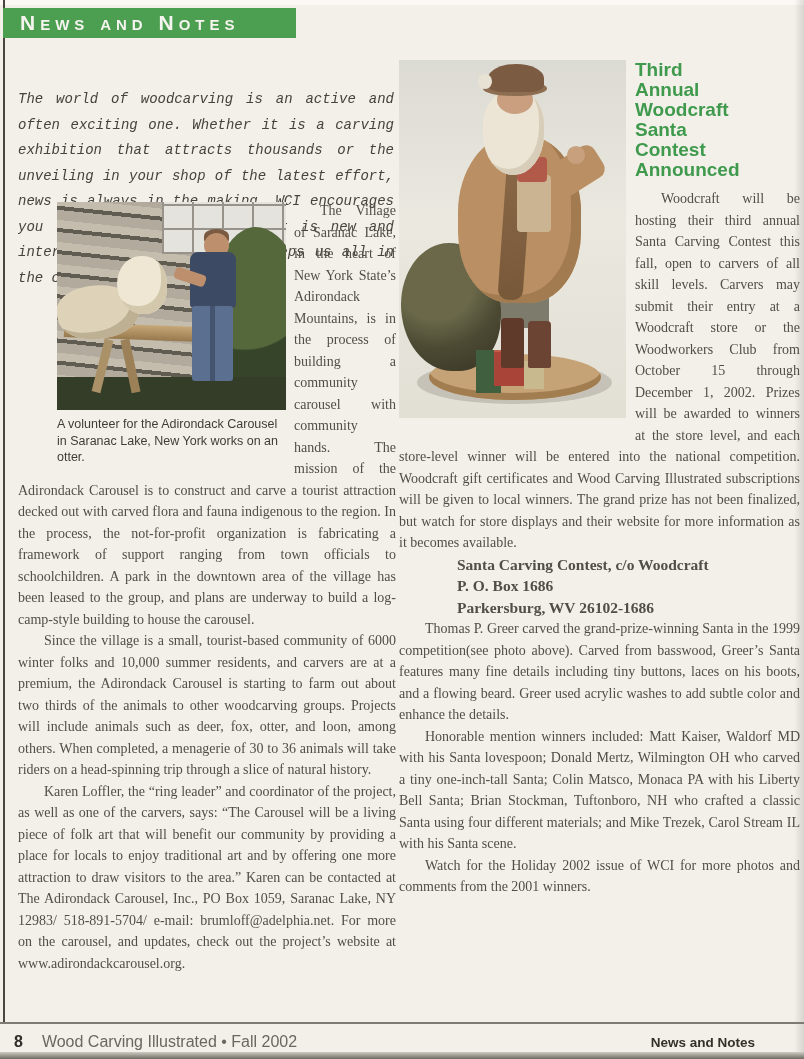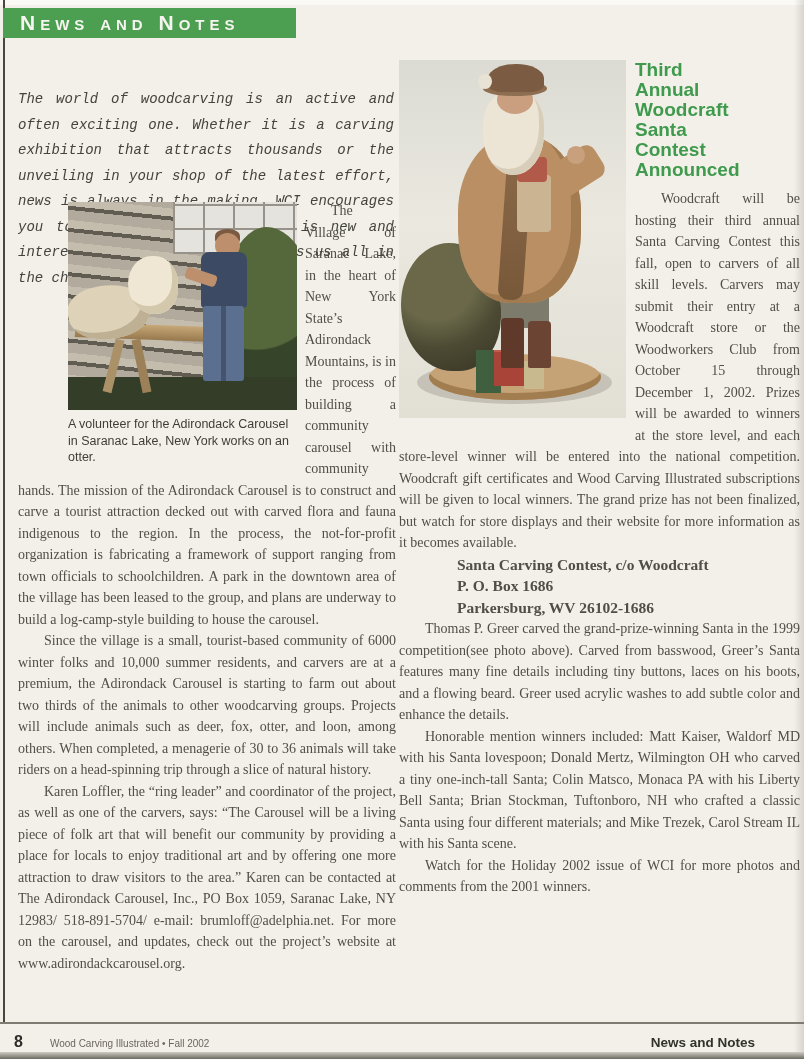--- a/index.html
+++ b/index.html
@@ -34,21 +34,21 @@
     margin:0 0 8px 0;
   }
   .left-col{position:absolute;left:18px;top:200px;width:378px;}
   .right-col{position:absolute;left:399px;top:60px;width:401px;}
 
   .body-text{font-size:14px;line-height:21.5px;text-align:justify;margin:0;}
   .indent{text-indent:26px;}
   .pre{white-space:pre-line;}
   .address{font-size:15.5px;line-height:21.5px;margin:0 0 0 58px;text-align:left;font-weight:bold;}
 
-  .photo-float{float:left;width:229px;margin:2px 8px 4px 15px;padding-left:35px;}
+  .photo-float{float:left;width:229px;margin:2px 8px 4px 4px;padding-left:35px;}
   .caption{
     font-family:"Liberation Sans", sans-serif;font-size:12.5px;line-height:16.5px;
     color:#3f3d38;margin-top:6px;text-align:left;
   }
   .santa-float{float:left;width:227px;height:358px;margin:0 9px 8px 0;}
 
   
   .vphoto{position:relative;width:229px;height:208px;overflow:hidden;background:#8f8b80;}
   .vp-logs{position:absolute;left:-15%;top:-15%;width:130%;height:110%;
     background:repeating-linear-gradient(186deg,#b2ab9d 0 10px,#c4bdae 10px 18px,#615c52 18px 22px);}
@@ -98,21 +98,21 @@
   .sp-hatband{position:absolute;left:37%;top:6%;width:28%;height:4%;background:#8d6e50;border-radius:50%;}
   .sp-pom{position:absolute;left:35%;top:4%;width:6%;height:4%;background:#e8e2d4;border-radius:50%;}
   .sp-pants{position:absolute;left:45%;top:62%;width:21%;height:13%;background:#7d7c6c;}
   .sp-boot1{position:absolute;left:45%;top:72%;width:10%;height:14%;background:#5f3a2b;border-radius:4px 4px 2px 2px;}
   .sp-boot2{position:absolute;left:57%;top:73%;width:10%;height:13%;background:#6b4434;border-radius:4px 4px 2px 2px;}
 
   .footer-rule{position:absolute;left:0;top:1022px;width:100%;height:2px;background:#7e7b73;}
   .footer{position:absolute;left:0;top:1033px;width:100%;
     font-family:"Liberation Sans", sans-serif;display:flex;align-items:baseline;}
   .pg-num{font-weight:700;font-size:16px;color:#2f2d29;margin-left:14px;}
-  .fjournal{font-size:10px;color:#6b675f;margin-left:27px;}
+  .fjournal{font-size:16px;color:#6b675f;margin-left:19px;}
   .fsection{font-weight:700;font-size:13.5px;color:#33312c;margin-left:auto;margin-right:49px;}
 </style>
 </head>
 <body>
 
 <div class="edge-top"></div>
 <div class="edge-left"></div>
 <div class="edge-right"></div>
 <div class="edge-bottom"></div>
 

